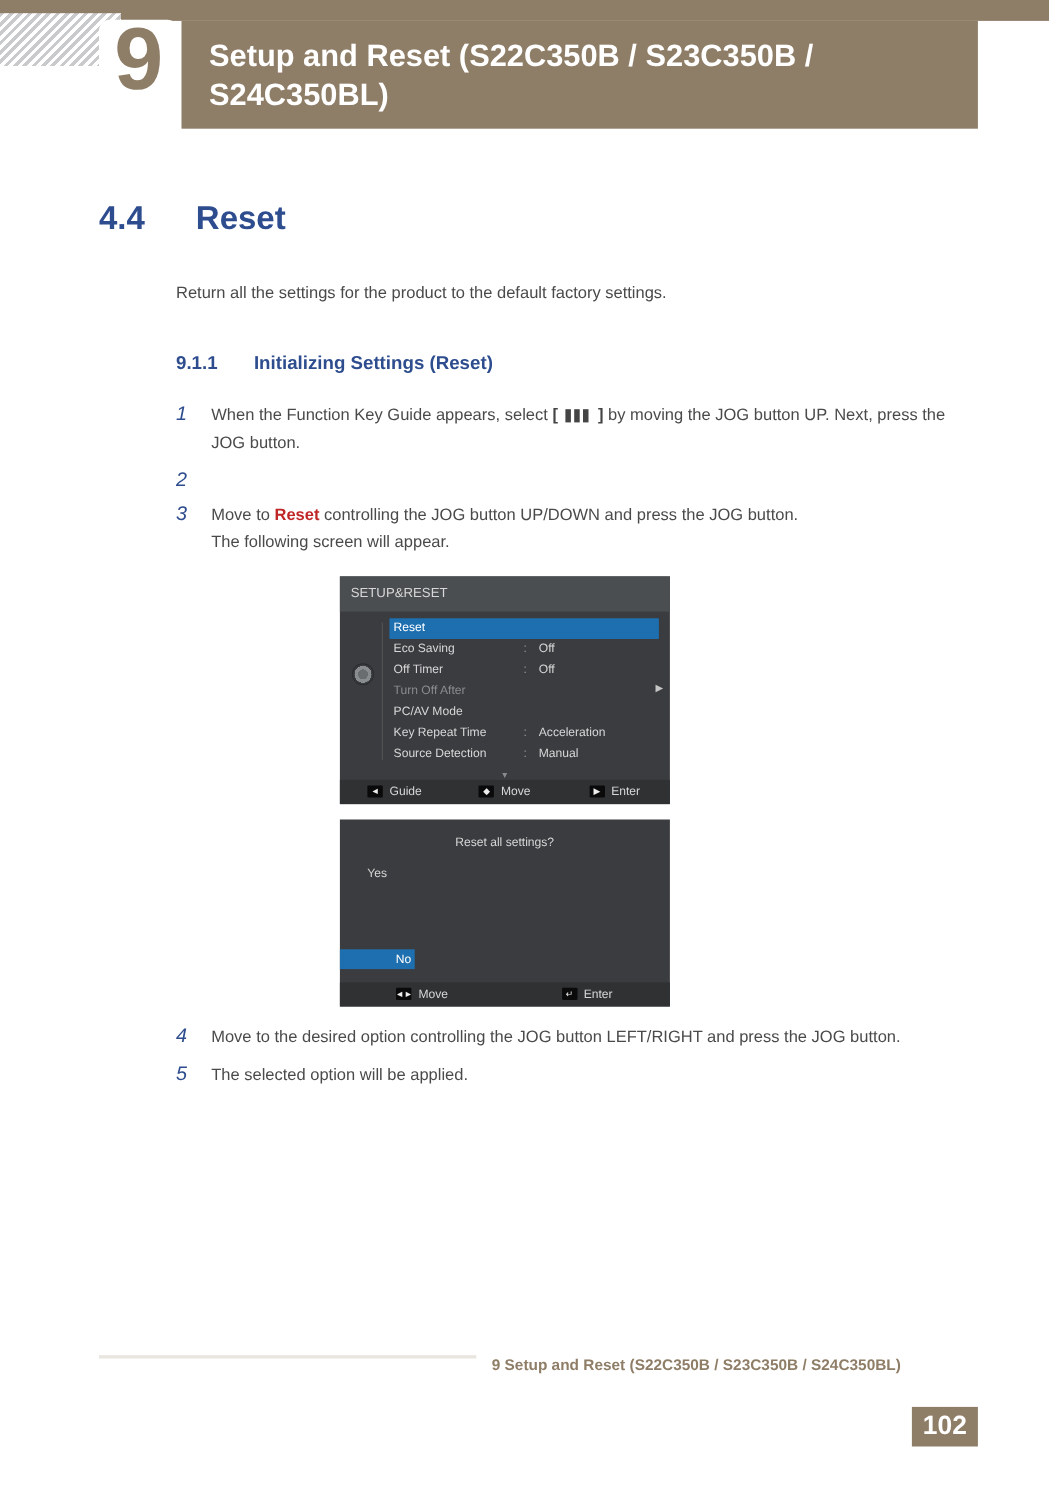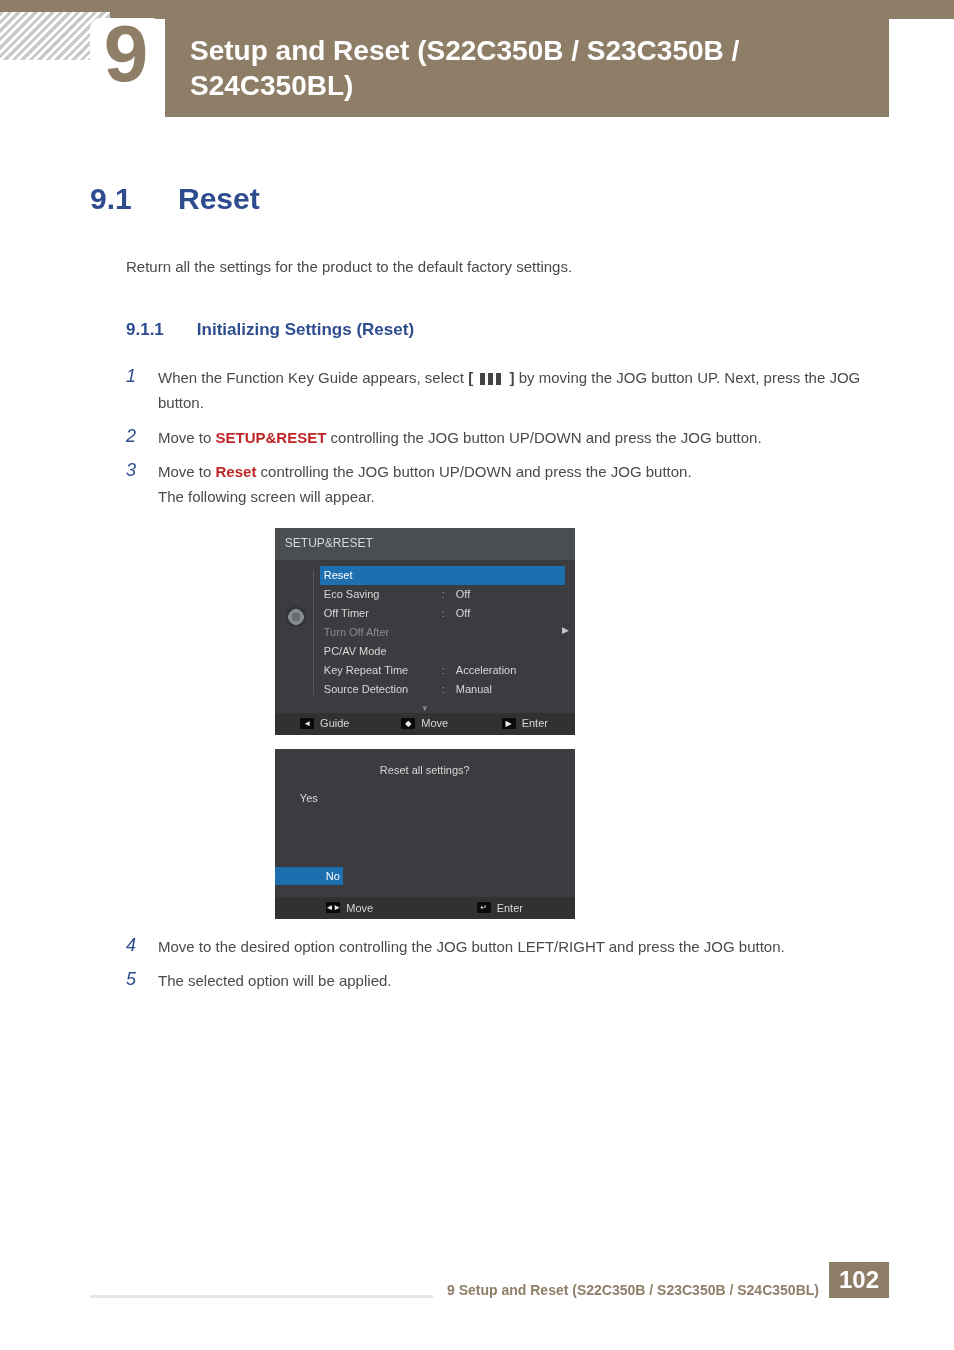--- a/index.html
+++ b/index.html
@@ -39,21 +39,21 @@
     display:flex; align-items:center; justify-content:center;
   }
   .big9 { color:#8f7e67; font-size:80px; font-weight:bold; line-height:1; }
 
   .content { padding: 65px 90px 0 90px; }
 
   .sec-row { display:flex; align-items:baseline; gap: 30px; margin-bottom: 42px; }
   .sec-num { color:#2e4d8f; font-size:30px; font-weight:bold; width:58px; }
   .sec-title { color:#2e4d8f; font-size:30px; font-weight:bold; }
 
-  .body-col { margin-left: 36px; }
+  .body-col { margin-left: 70px; }
   .intro { font-size:15px; color:#4a4a4a; margin-bottom: 45px; }
 
   .subsec-row { display:flex; gap:33px; margin-bottom:26px; }
   .subsec-num, .subsec-title { color:#2e4d8f; font-size:17px; font-weight:bold; }
 
   ol.steps { list-style:none; }
   ol.steps > li { display:flex; gap:18px; margin-bottom:10px; }
   .stepnum { color:#2e4d8f; font-style:italic; font-size:18px; font-weight:500; width:14px; flex-shrink:0; }
   .steptxt { font-size:15px; color:#4a4a4a; line-height:1.65; }
   .kw { color:#c02626; font-weight:bold; }
@@ -98,22 +98,22 @@
 
   .dialog { background:#3a3c3f; color:#d7d7d7; font-size:11px; margin-top:14px; }
   .dlg-q { text-align:center; padding:12px 0 10px 0; }
   .dlg-btns { display:flex; justify-content:center; gap:60px; padding-bottom:12px;flex-direction:column; }
   .dlg-btn { width:68px; height:18px; display:flex; align-items:center; justify-content:center; }
   .dlg-btn.no { background:#1e6fb0; color:#fff;padding-left:48px; }
   .dlg-hints { display:flex; background:#2f3133; height:22px; align-items:center; }
 
   
   .footer {
-    position:absolute; left:0; right:0; bottom:52px;
-    display:flex; align-items:flex-end;
+    position:absolute; left:0; right:0; bottom:35px;
+    display:flex; align-items:flex-start;
   }
   .foot-line { flex:1; height:3px; background:#e9e5df; margin-left:90px; }
   .foot-text { color:#8f7e67; font-size:14px; font-weight:bold; padding:0 10px 0 14px; }
   .foot-page {
     background:#8f7e67; color:#fff; font-size:24px; font-weight:bold;
     padding:4px 10px; margin-right:65px;margin-top:47px;
   }
 </style>
 </head>
 <body>
@@ -124,21 +124,21 @@
 </div>
 <div class="chapter-badge">
   <div class="hatch"></div>
   <div class="big9-box">
     <div class="big9">9</div>
   </div>
 </div>
 
 <div class="content">
   <div class="sec-row">
-    <div class="sec-num">9.1</div>
+    <div class="sec-num">4.4</div>
     <div class="sec-title">Reset</div>
   </div>
 
   <div class="body-col">
     <p class="intro">Return all the settings for the product to the default factory settings.</p>
 
     <div class="subsec-row">
       <div class="subsec-num">9.1.1</div>
       <div class="subsec-title">Initializing Settings (Reset)</div>
     </div>
@@ -149,23 +149,20 @@
         <span class="steptxt">
           <span>When the Function Key Guide appears, select </span>
           <span class="brk">[</span>
           <span class="menu-icon"><span></span></span>
           <span class="brk">]</span>
           <span> by moving the JOG button UP. Next, press the JOG button.</span>
         </span>
       </li>
       <li>
         <span class="stepnum">2</span>
-        <span class="steptxt">
-          <span>Move to </span><span class="kw">SETUP&amp;RESET</span><span> controlling the JOG button UP/DOWN and press the JOG button.</span>
-        </span>
       </li>
       <li>
         <span class="stepnum">3</span>
         <span class="steptxt">
           <span>Move to </span><span class="kw">Reset</span><span> controlling the JOG button UP/DOWN and press the JOG button.</span>
           <br><span>The following screen will appear.</span>
 
           <div class="osd-wrap">
             <div class="osd">
               <div class="osd-title">SETUP&amp;RESET</div>

